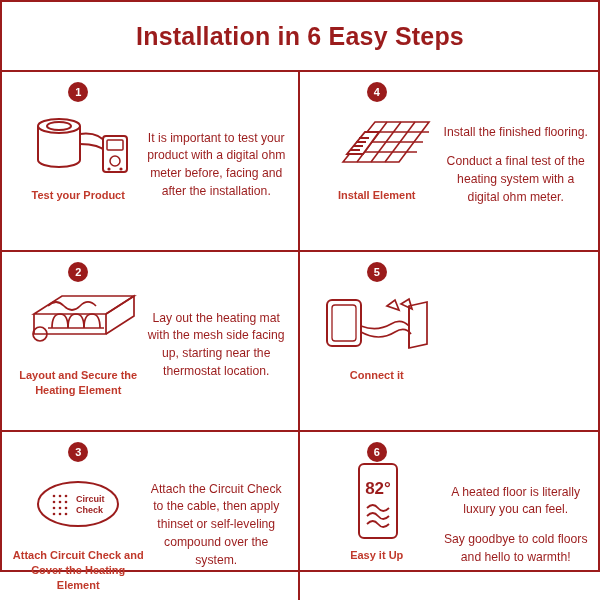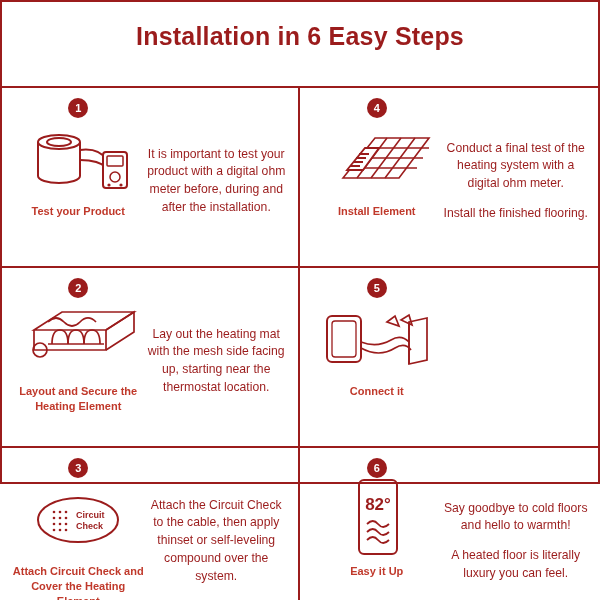--- a/index.html
+++ b/index.html
@@ -10,26 +10,25 @@
     width: 600px;
     height: 600px;
     background: #ffffff;
     font-family: "Liberation Sans", sans-serif;
     color: #9b1c1c;
     overflow: hidden;
   }
   .page {
     position: relative;
     width: 600px;
-    height: 484px;
+    height: 572px;
     box-sizing: border-box;
     border: 2px solid #9b1c1c;
     display: flex;
     flex-direction: column;
-    gap: 16px;
   }
   .title {
     height: 68px;
     flex: 0 0 68px;
     display: flex;
     align-items: center;
     justify-content: center;
     font-size: 25px;
     font-weight: bold;
     color: #9b1c1c;
@@ -131,21 +130,21 @@
             <rect x="80" y="28" width="24" height="36" rx="3" fill="#ffffff" stroke="#9b1c1c" stroke-width="2"></rect>
             <rect x="84" y="32" width="16" height="10" rx="1" fill="#ffffff" stroke="#9b1c1c" stroke-width="1.5"></rect>
             <circle cx="92" cy="53" r="5" fill="none" stroke="#9b1c1c" stroke-width="1.5"></circle>
             <circle cx="86" cy="61" r="1.6" fill="#9b1c1c"></circle>
             <circle cx="98" cy="61" r="1.6" fill="#9b1c1c"></circle>
           </svg>
         </div>
         <div class="step-label">Test your Product</div>
       </div>
       <div class="right-col">
-        <div class="desc">It is important to test your product with a digital ohm meter before, during and after the installation.</div>
+        <div class="desc">It is important to test your product with a digital ohm meter before, facing and after the installation.</div>
       </div>
     </div>
 
     <div class="cell b-bottom c4">
       <div class="left-col">
         <div class="badge">4</div>
         <div class="art">
           <svg width="120" height="74" viewBox="0 0 120 74">
             <g fill="none" stroke="#9b1c1c" stroke-width="1.6">
               <path d="M26 54 L58 14 L112 14 L82 54 Z"></path>
@@ -158,22 +157,22 @@
             </g>
             <g fill="none" stroke="#9b1c1c" stroke-width="1.8">
               <path d="M30 46 L48 24 L62 24 L46 46 Z" fill="#ffffff"></path>
               <path d="M33 42 h10 M36 38 h10 M39 34 h10 M42 30 h10"></path>
             </g>
           </svg>
         </div>
         <div class="step-label">Install Element</div>
       </div>
       <div class="right-col">
+        <div class="desc">Install the finished flooring.</div>
         <div class="desc">Conduct a final test of the heating system with a digital ohm meter.</div>
-        <div class="desc">Install the finished flooring.</div>
       </div>
     </div>
 
     <div class="cell b-right b-bottom c2">
       <div class="left-col">
         <div class="badge">2</div>
         <div class="art">
           <svg width="120" height="74" viewBox="0 0 120 74">
             <g fill="none" stroke="#9b1c1c" stroke-width="1.7">
               <path d="M16 26 L44 8 L116 8 L88 26 Z"></path>
@@ -257,19 +256,19 @@
             <g fill="none" stroke="#9b1c1c" stroke-width="1.8">
               <path d="M50 48 q6 -6 11 0 q5 6 11 0"></path>
               <path d="M50 56 q6 -6 11 0 q5 6 11 0"></path>
               <path d="M50 64 q6 -6 11 0 q5 6 11 0"></path>
             </g>
           </svg>
         </div>
         <div class="step-label">Easy it Up</div>
       </div>
       <div class="right-col">
+        <div class="desc">A heated floor is literally luxury you can feel.</div>
         <div class="desc">Say goodbye to cold floors and hello to warmth!</div>
-        <div class="desc">A heated floor is literally luxury you can feel.</div>
       </div>
     </div>
 
   </div>
 </div>
 
 </body></html>

